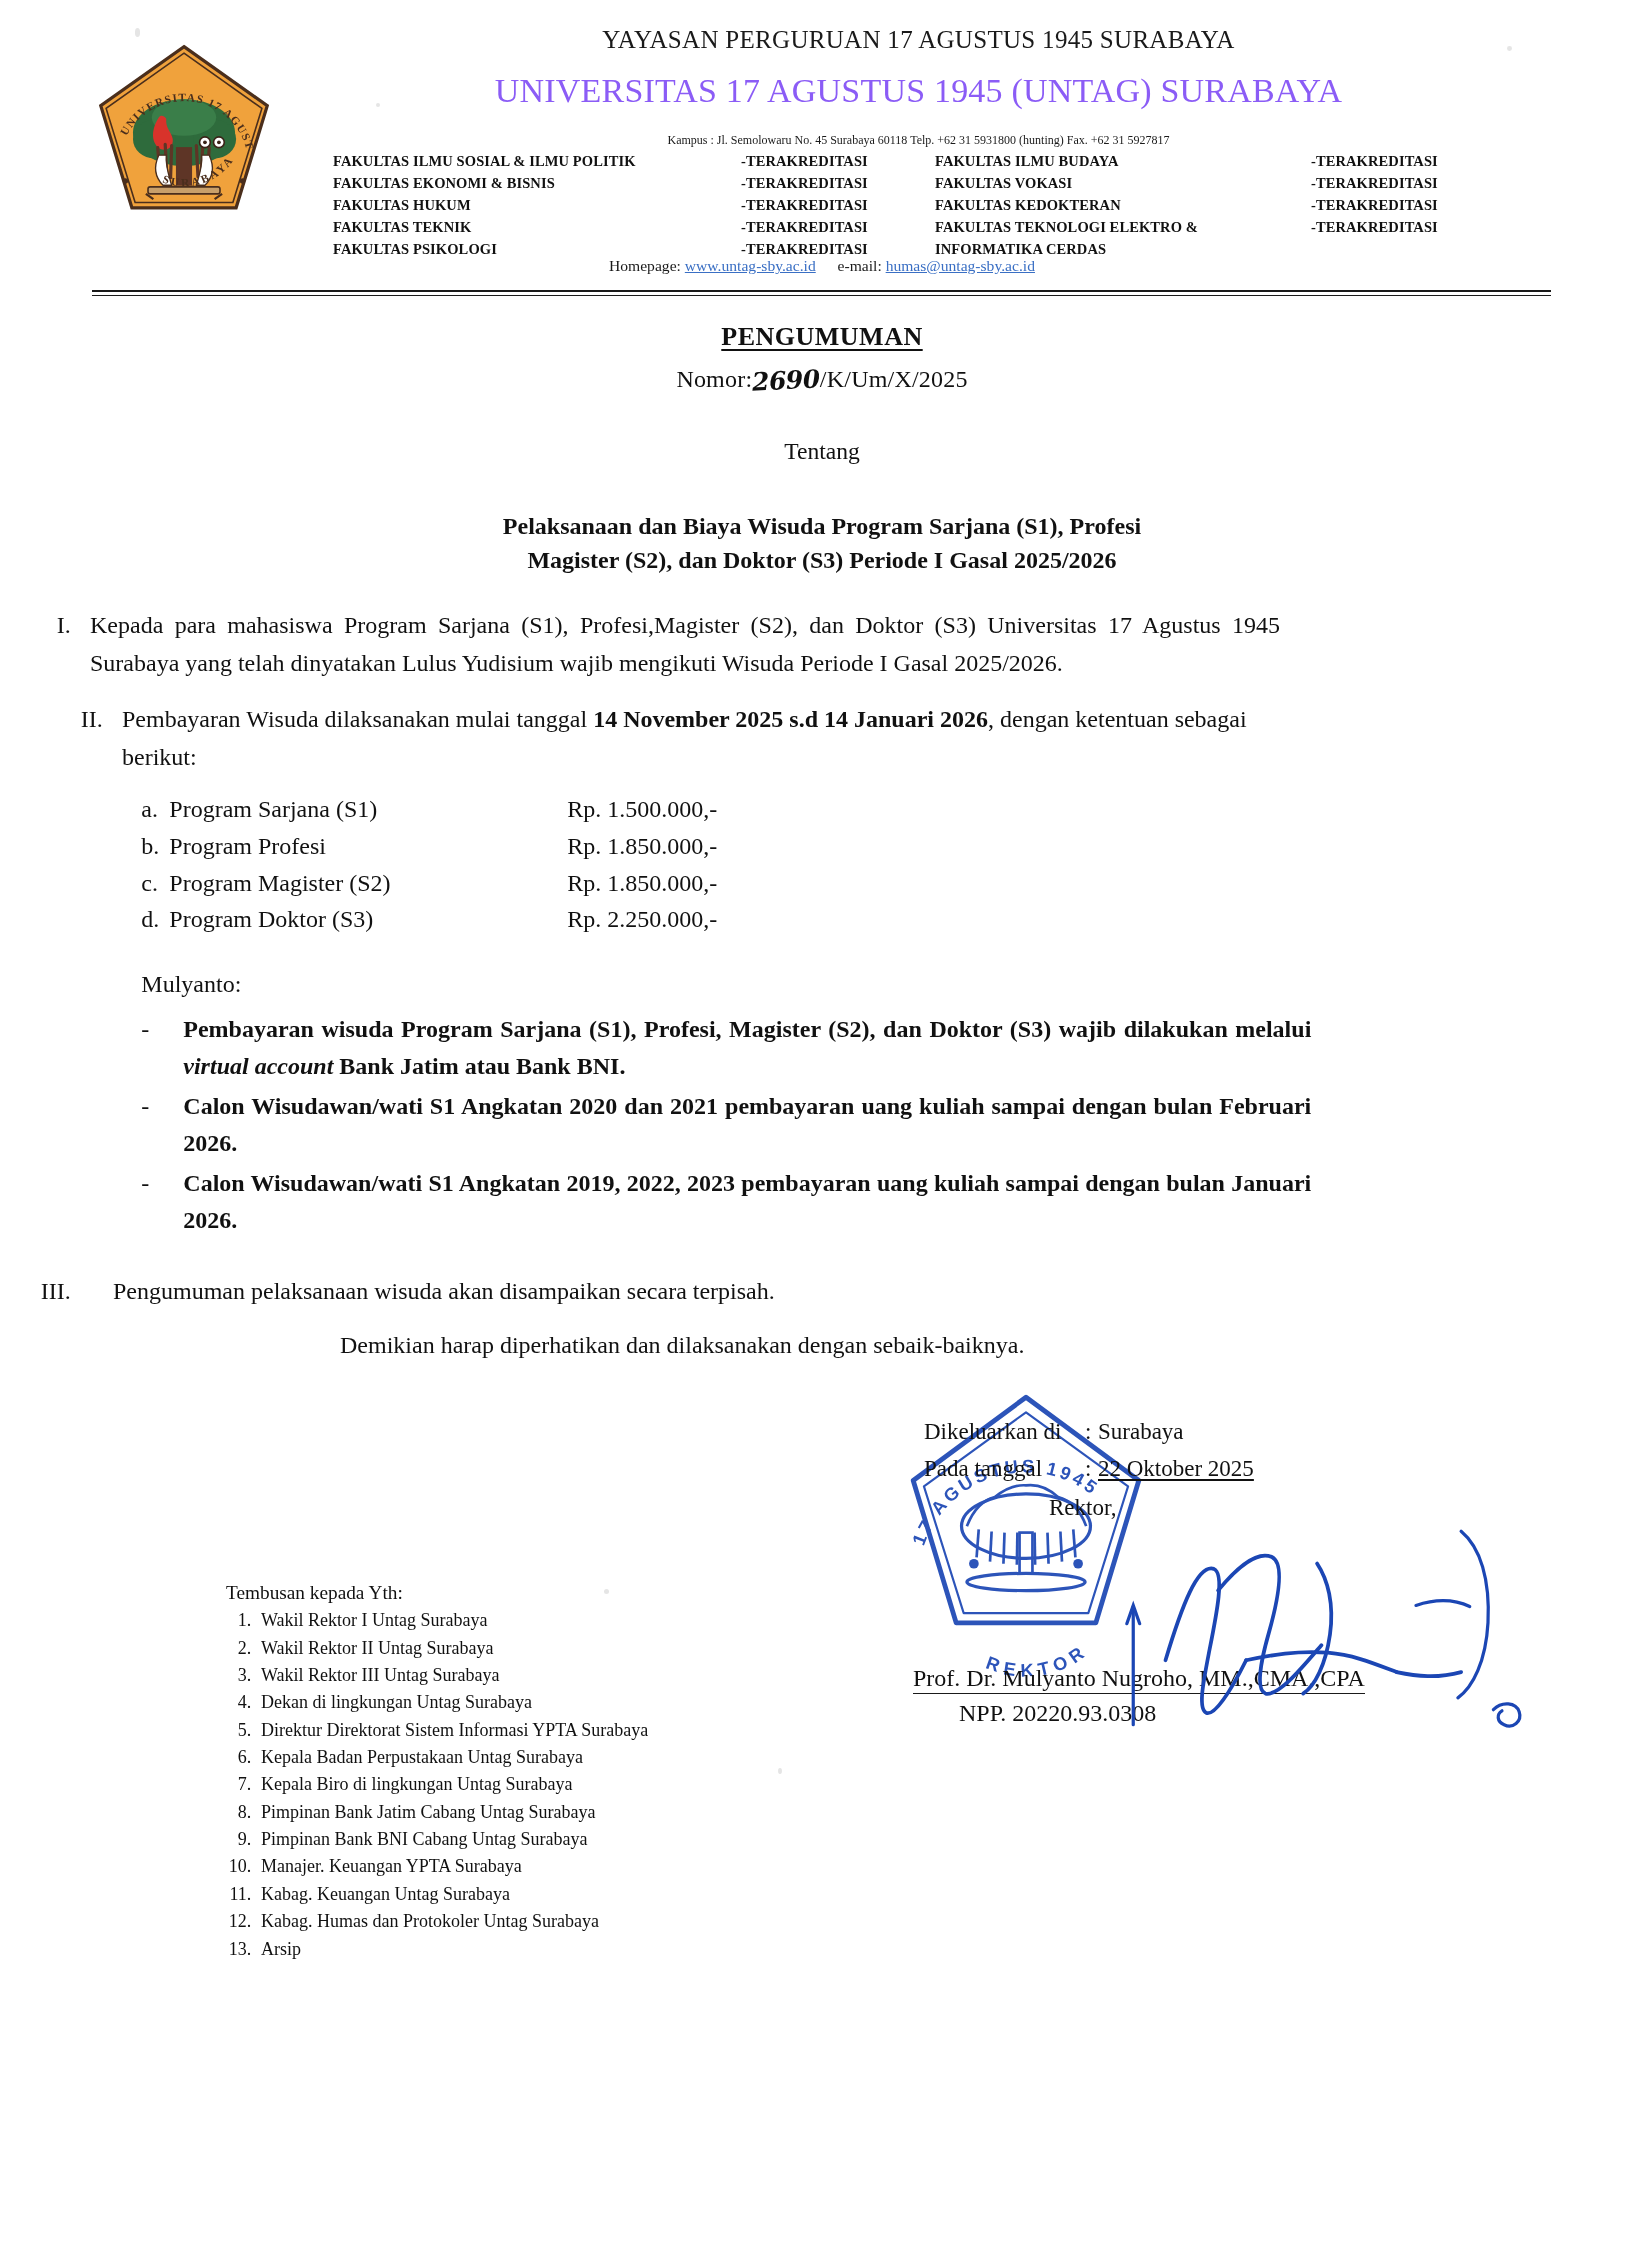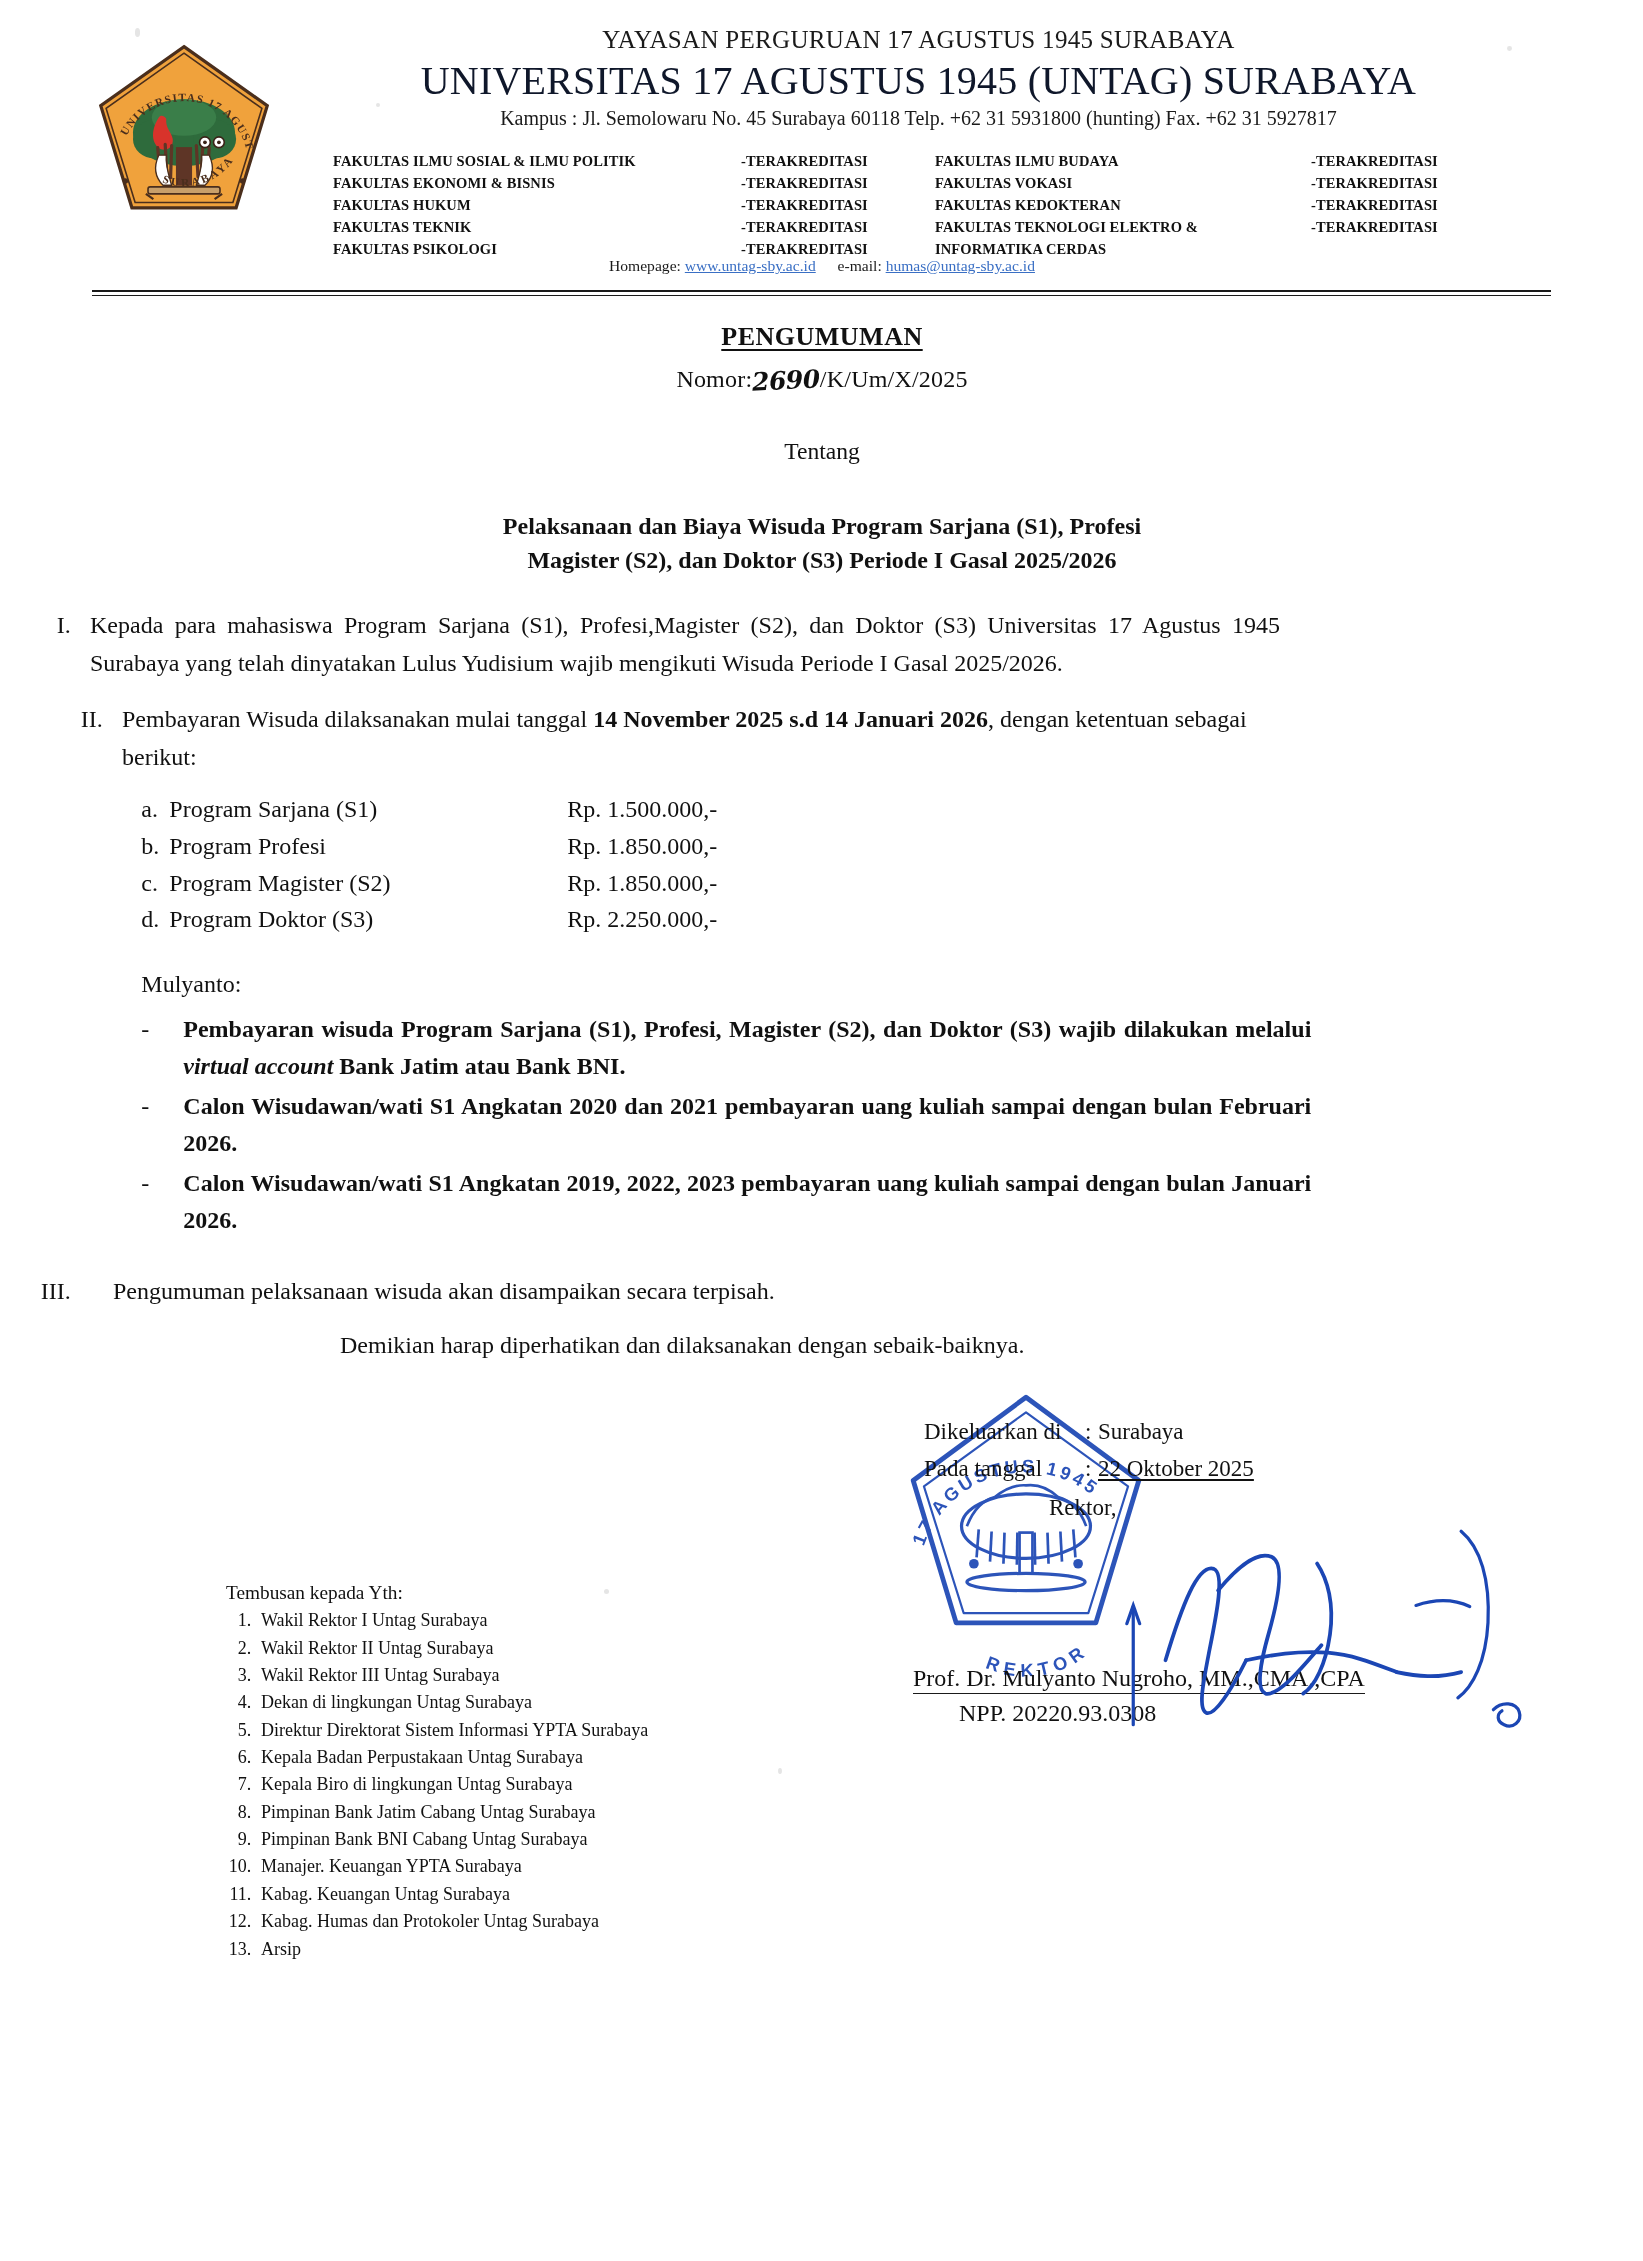--- a/index.html
+++ b/index.html
@@ -41,29 +41,29 @@
     width: 1279px;
     text-align: center;
   }
   .h-line1 {
     font-size: 25px;
     letter-spacing: 0.3px;
     color: #1a1a1a;
     line-height: 1.1;
   }
   .h-line2 {
-    font-size: 40px;
+    font-size: 34px;
     line-height: 1.15;
-    margin-top: 4px;
-    color: #0f172a;
+    margin-top: 17px;
+    color: #8b5cf6;
     letter-spacing: 0.2px;
   }
   .h-line3 {
-    font-size: 20px;
-    margin-top: 3px;
+    font-size: 12px;
+    margin-top: 23px;
     color: #1a1a1a;
     font-family: Liberation Serif, serif;
   }
 
   .faculties {
     position: absolute;
     left: 333px;
     top: 150px;
     width: 1225px;
     display: flex;

